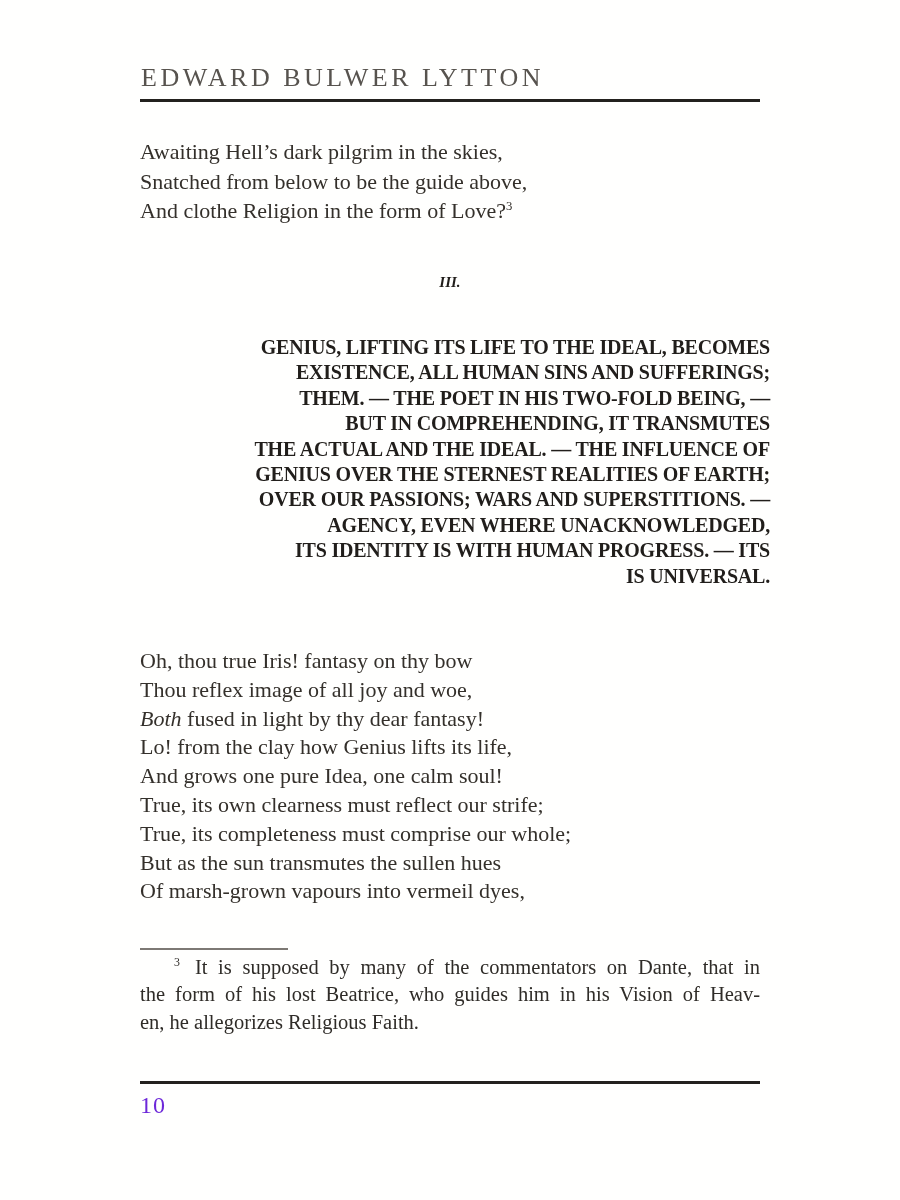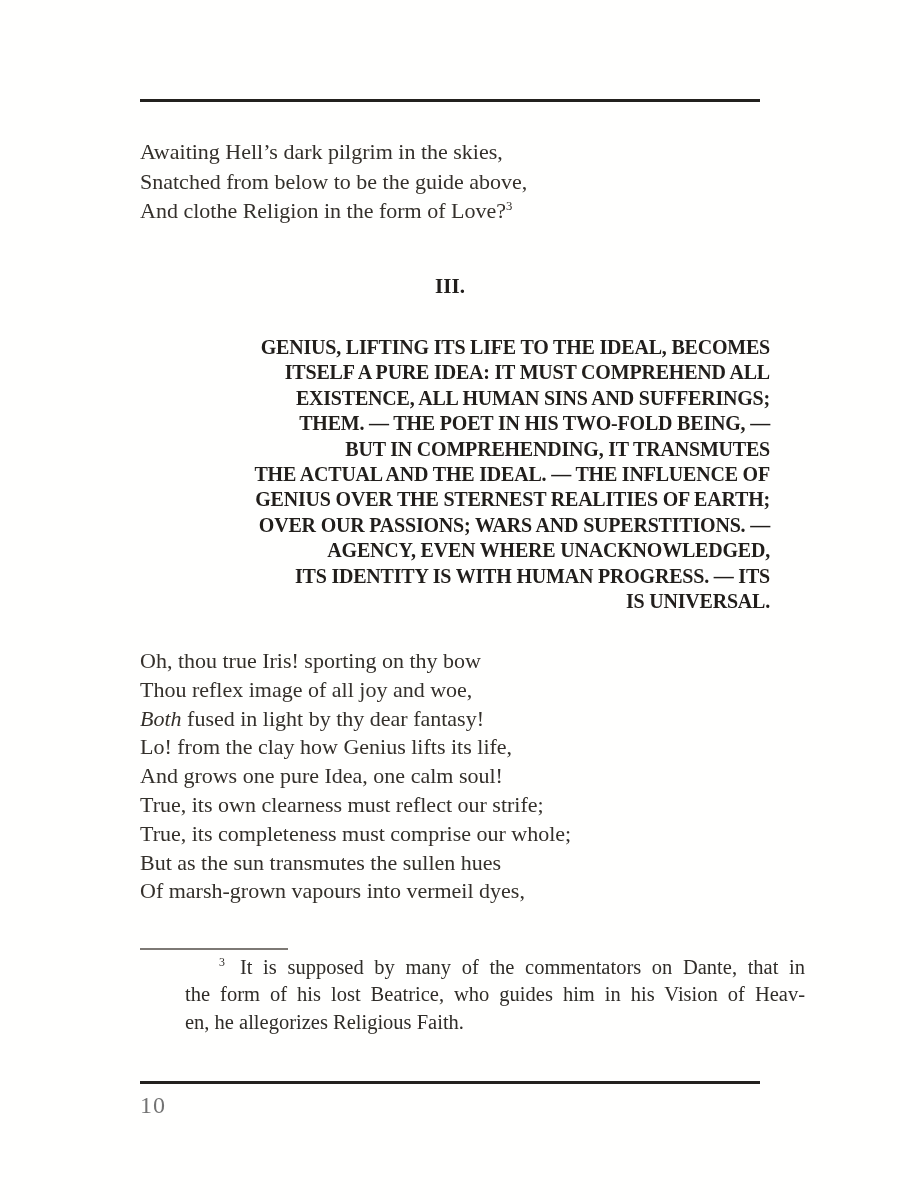--- a/index.html
+++ b/index.html
@@ -51,23 +51,24 @@
   }
 
   
   .section-heading {
     position: absolute;
     left: 140px;
     top: 274px;
     width: 620px;
     margin: 0;
     text-align: center;
-    font-size: 21px;
+    font-size: 15px;
     font-weight: bold;
     color: #211e1b;
+    font-style: italic;
   }
 
   
   .argument {
     position: absolute;
     left: 130px;
     top: 335px;
     width: 640px;
     text-align: right;
     font-weight: bold;
@@ -88,21 +89,20 @@
     background: #7d7974;
   }
   .footnote {
     position: absolute;
     left: 140px;
     top: 954px;
     width: 620px;
     font-size: 20.5px;
     line-height: 27.4px;
     color: #2f2c28;
-    margin-left: 45px;
   }
   .fn-line { height: 27.4px; overflow: hidden; }
   .fn-justify { text-align: justify; }
   .fn-justify::after { content: ""; display: inline-block; width: 100%; }
   .fn-first { text-indent: 34px; }
   sup.fn-marker {
     font-size: 0.58em;
     vertical-align: super;
     line-height: 0;
     margin-right: 15px;
@@ -116,54 +116,54 @@
     width: 620px;
     height: 3px;
     background: #23211e;
   }
   .page-number {
     position: absolute;
     left: 140px;
     top: 1092px;
     font-size: 24px;
     letter-spacing: 1px;
-    color: #737373;
+    color: #6d28d9;
   }
 </style>
 </head>
 <body>
 
 <div class="page">
 
+  <div class="running-header">EDWARD BULWER LYTTON</div>
   <div class="header-rule"></div>
 
   <div class="stanza stanza-1">
     <div class="verse-line">Awaiting Hell’s dark pilgrim in the skies,</div>
     <div class="verse-line">Snatched from below to be the guide above,</div>
     <div class="verse-line"><span>And clothe Religion in the form of Love?</span><sup class="fn-ref">3</sup></div>
   </div>
 
   <h2 class="section-heading">III.</h2>
 
   <div class="argument">
     <div class="argument-line">GENIUS, LIFTING ITS LIFE TO THE IDEAL, BECOMES</div>
-    <div class="argument-line">ITSELF A PURE IDEA: IT MUST COMPREHEND ALL</div>
     <div class="argument-line">EXISTENCE, ALL HUMAN SINS AND SUFFERINGS;</div>
     <div class="argument-line">THEM. — THE POET IN HIS TWO-FOLD BEING, —</div>
     <div class="argument-line">BUT IN COMPREHENDING, IT TRANSMUTES</div>
     <div class="argument-line">THE ACTUAL AND THE IDEAL. — THE INFLUENCE OF</div>
     <div class="argument-line">GENIUS OVER THE STERNEST REALITIES OF EARTH;</div>
     <div class="argument-line">OVER OUR PASSIONS; WARS AND SUPERSTITIONS. —</div>
     <div class="argument-line">AGENCY, EVEN WHERE UNACKNOWLEDGED,</div>
     <div class="argument-line">ITS IDENTITY IS WITH HUMAN PROGRESS. — ITS</div>
     <div class="argument-line">IS UNIVERSAL.</div>
   </div>
 
   <div class="stanza stanza-2">
-    <div class="verse-line">Oh, thou true Iris! sporting on thy bow</div>
+    <div class="verse-line">Oh, thou true Iris! fantasy on thy bow</div>
     <div class="verse-line">Thou reflex image of all joy and woe,</div>
     <div class="verse-line"><i>Both</i><span> fused in light by thy dear fantasy!</span></div>
     <div class="verse-line">Lo! from the clay how Genius lifts its life,</div>
     <div class="verse-line">And grows one pure Idea, one calm soul!</div>
     <div class="verse-line">True, its own clearness must reflect our strife;</div>
     <div class="verse-line">True, its completeness must comprise our whole;</div>
     <div class="verse-line">But as the sun transmutes the sullen hues</div>
     <div class="verse-line">Of marsh-grown vapours into vermeil dyes,</div>
   </div>
 

